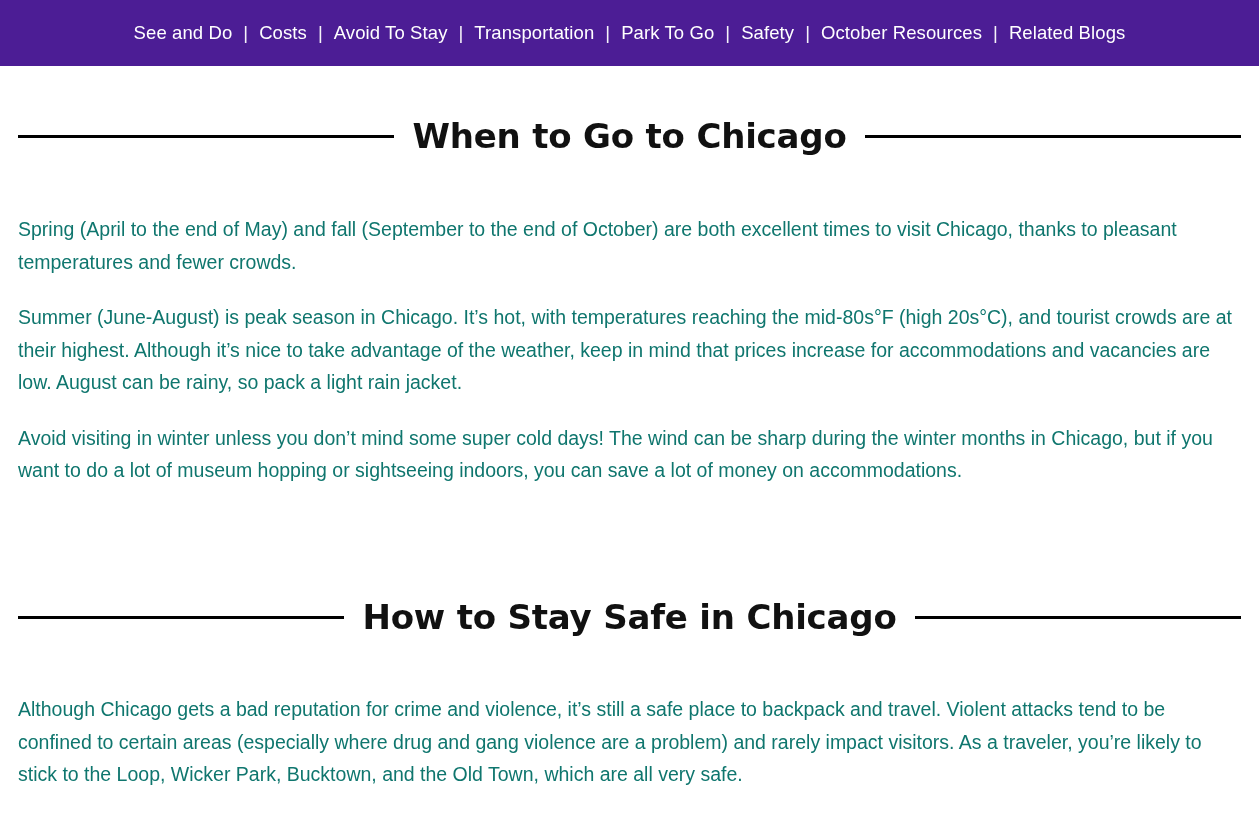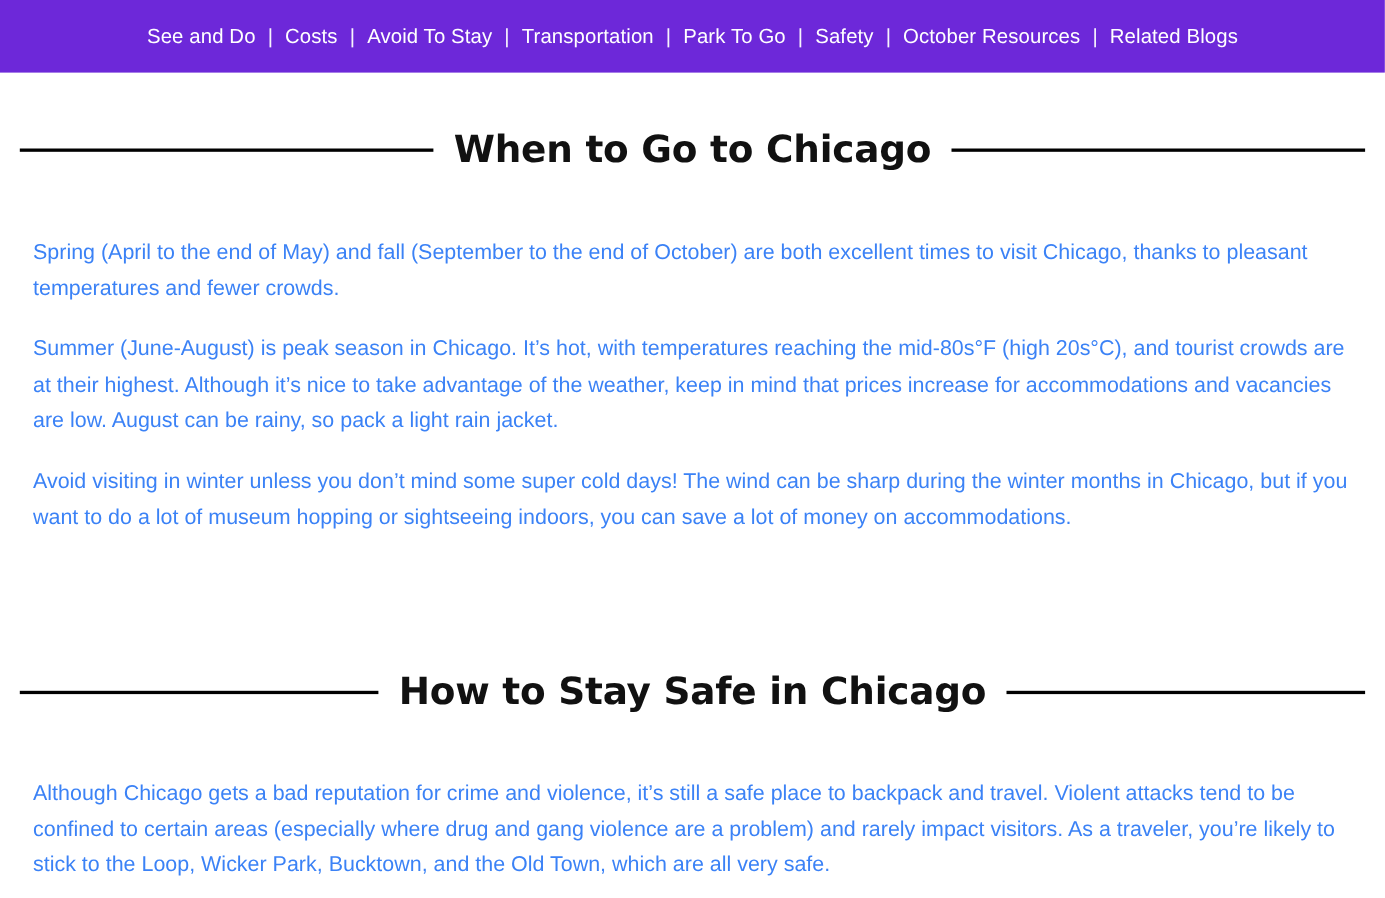--- a/index.html
+++ b/index.html
@@ -10,21 +10,21 @@
     height: 816px;
     background: #ffffff;
     font-family: "Liberation Sans", sans-serif;
     overflow: hidden;
   }
 
   
   .navbar {
     width: 100%;
     height: 66px;
-    background: #6d28d9;
+    background: #4c1d95;
     display: flex;
     align-items: center;
     justify-content: center;
   }
   .nav-list {
     display: flex;
     align-items: center;
     list-style: none;
     margin: 0;
     padding: 0;
@@ -73,24 +73,24 @@
     color: #111111;
     letter-spacing: -0.2px;
     white-space: nowrap;
   }
 
   #heading-when { margin-top: 22px; }
   #heading-safe { margin-top: 0; }
 
   
   p.body-text {
-    margin: 12px;
+    margin: 0;
     font-size: 19.5px;
     line-height: 32.5px;
-    color: #3b82f6;
+    color: #0f766e;
     font-family: "Liberation Sans", sans-serif;
   }
   .para-block { margin-top: 23px; }
   .para-block.first { margin-top: 29px; }
 
   .spacer-lg { height: 82px; }
   .safe-block { margin-top: 28px; }
 </style>
 </head>
 <body>

